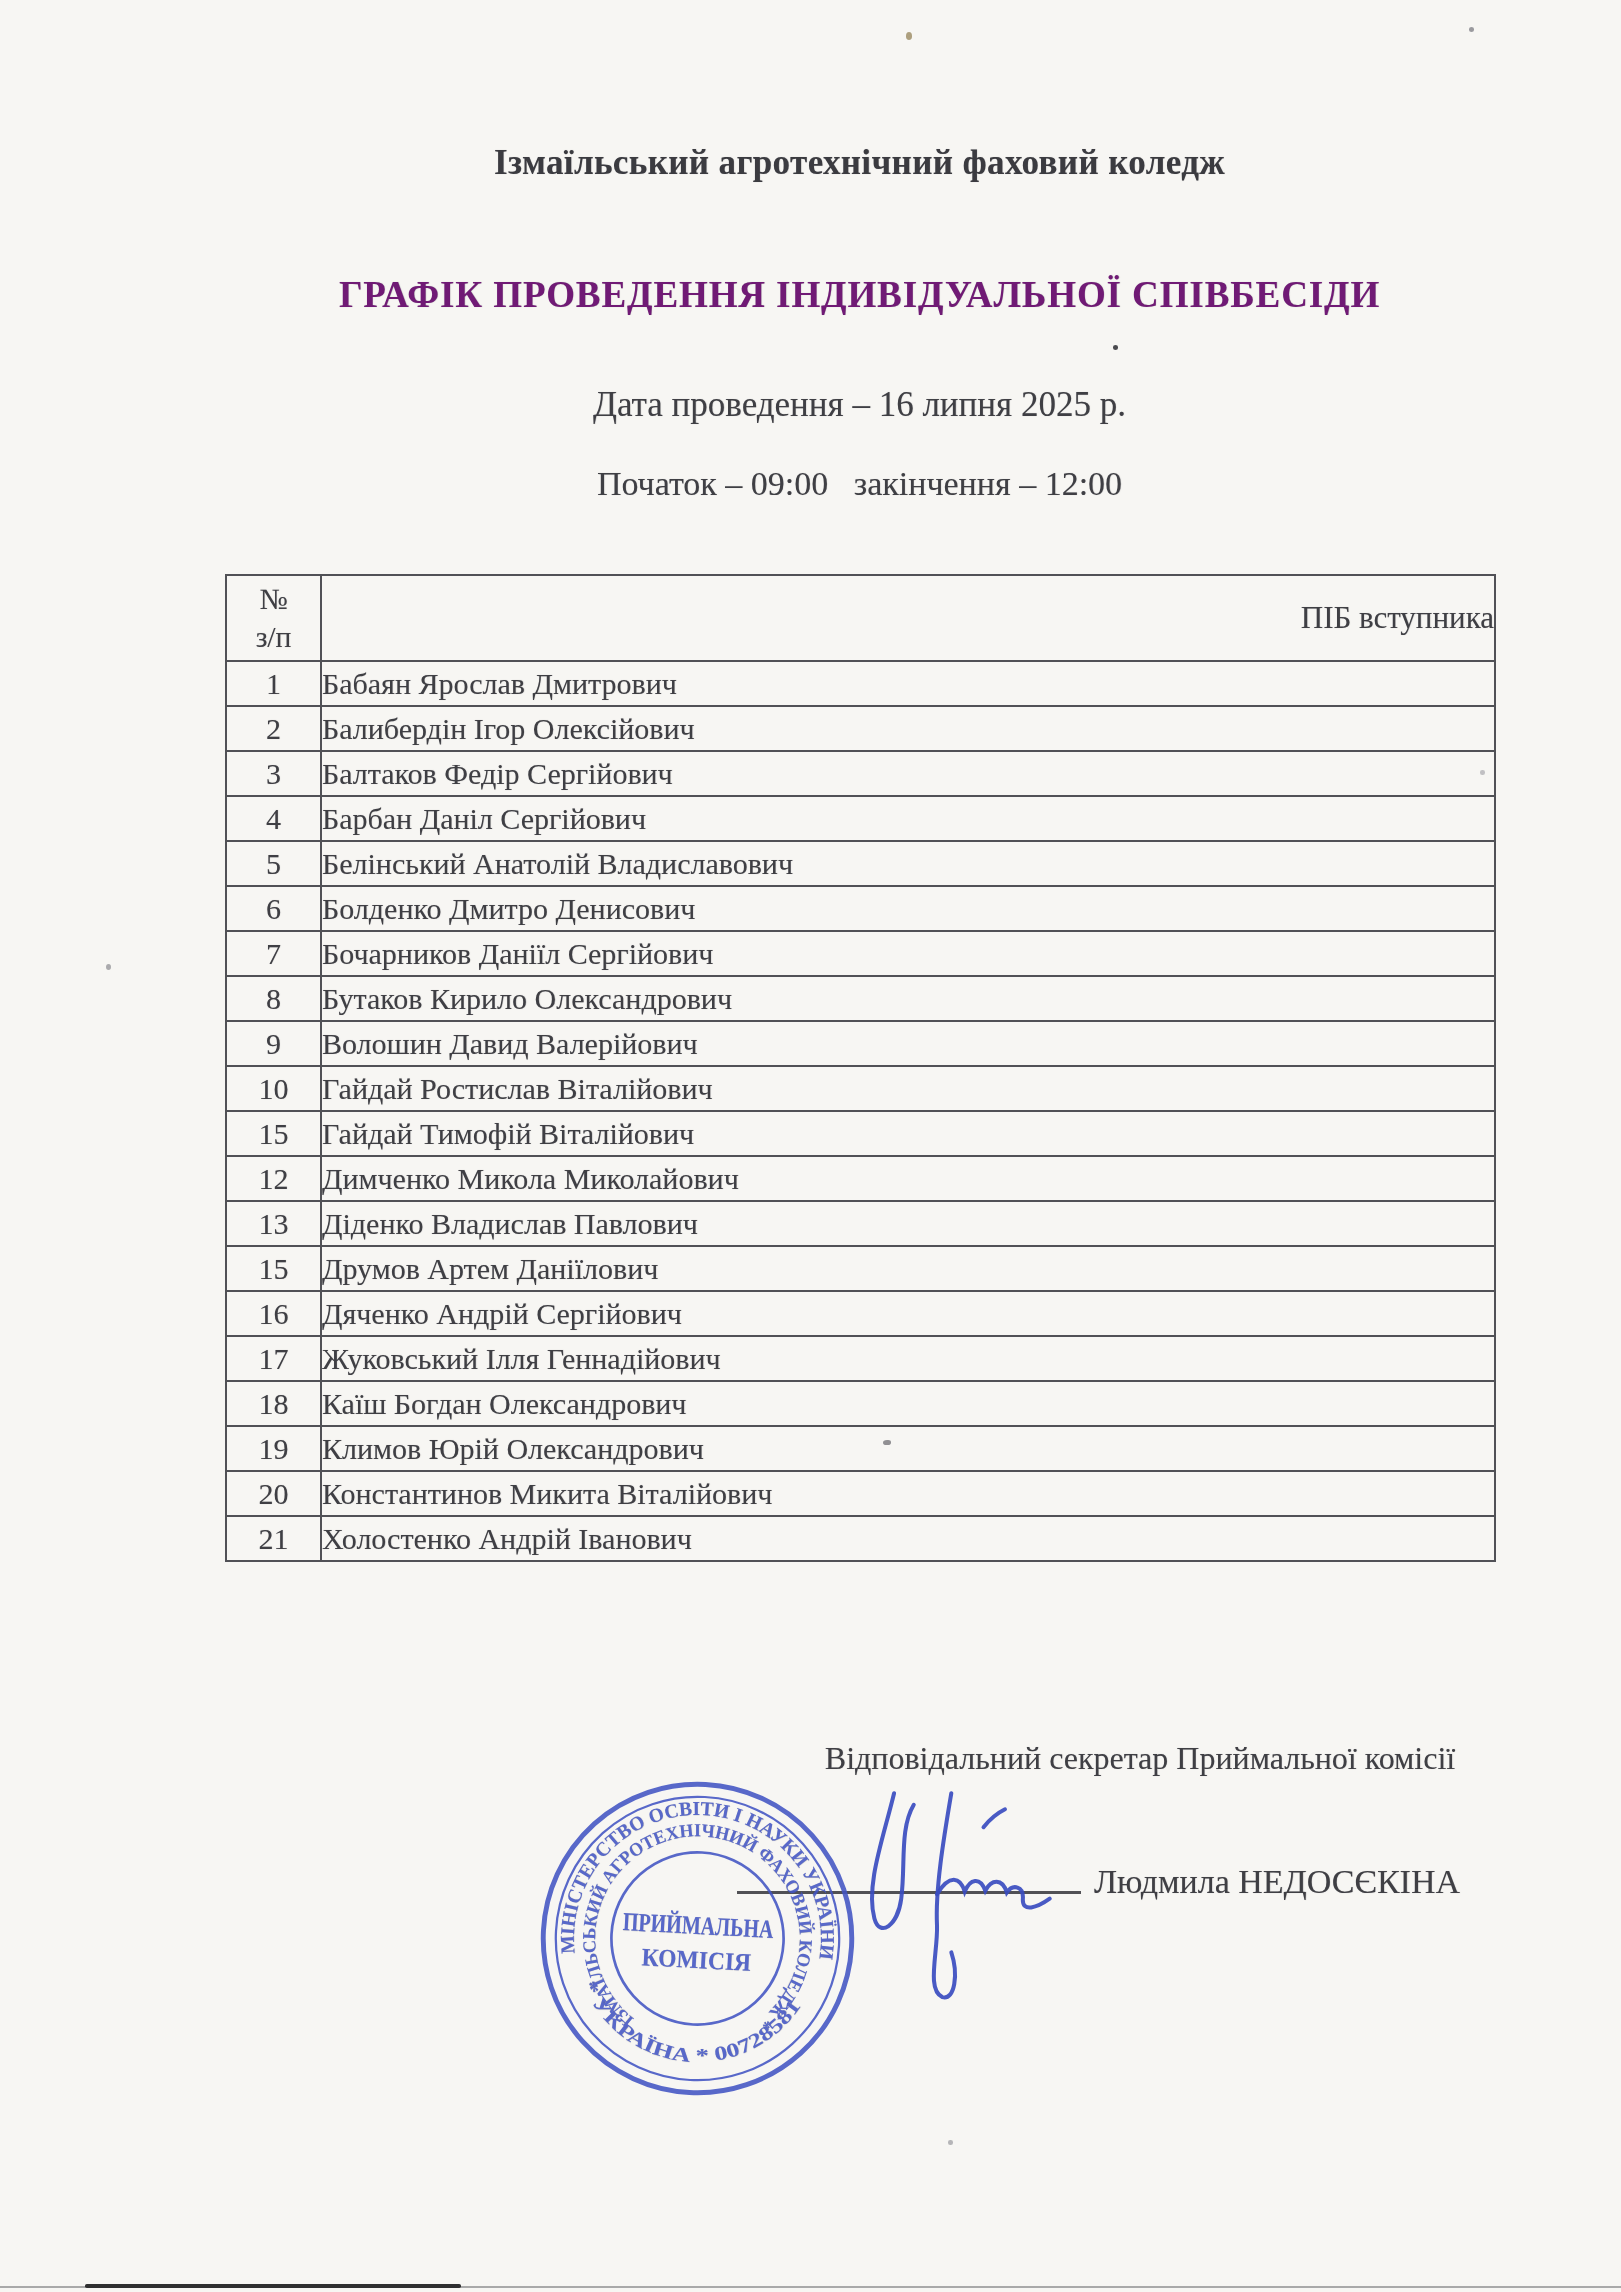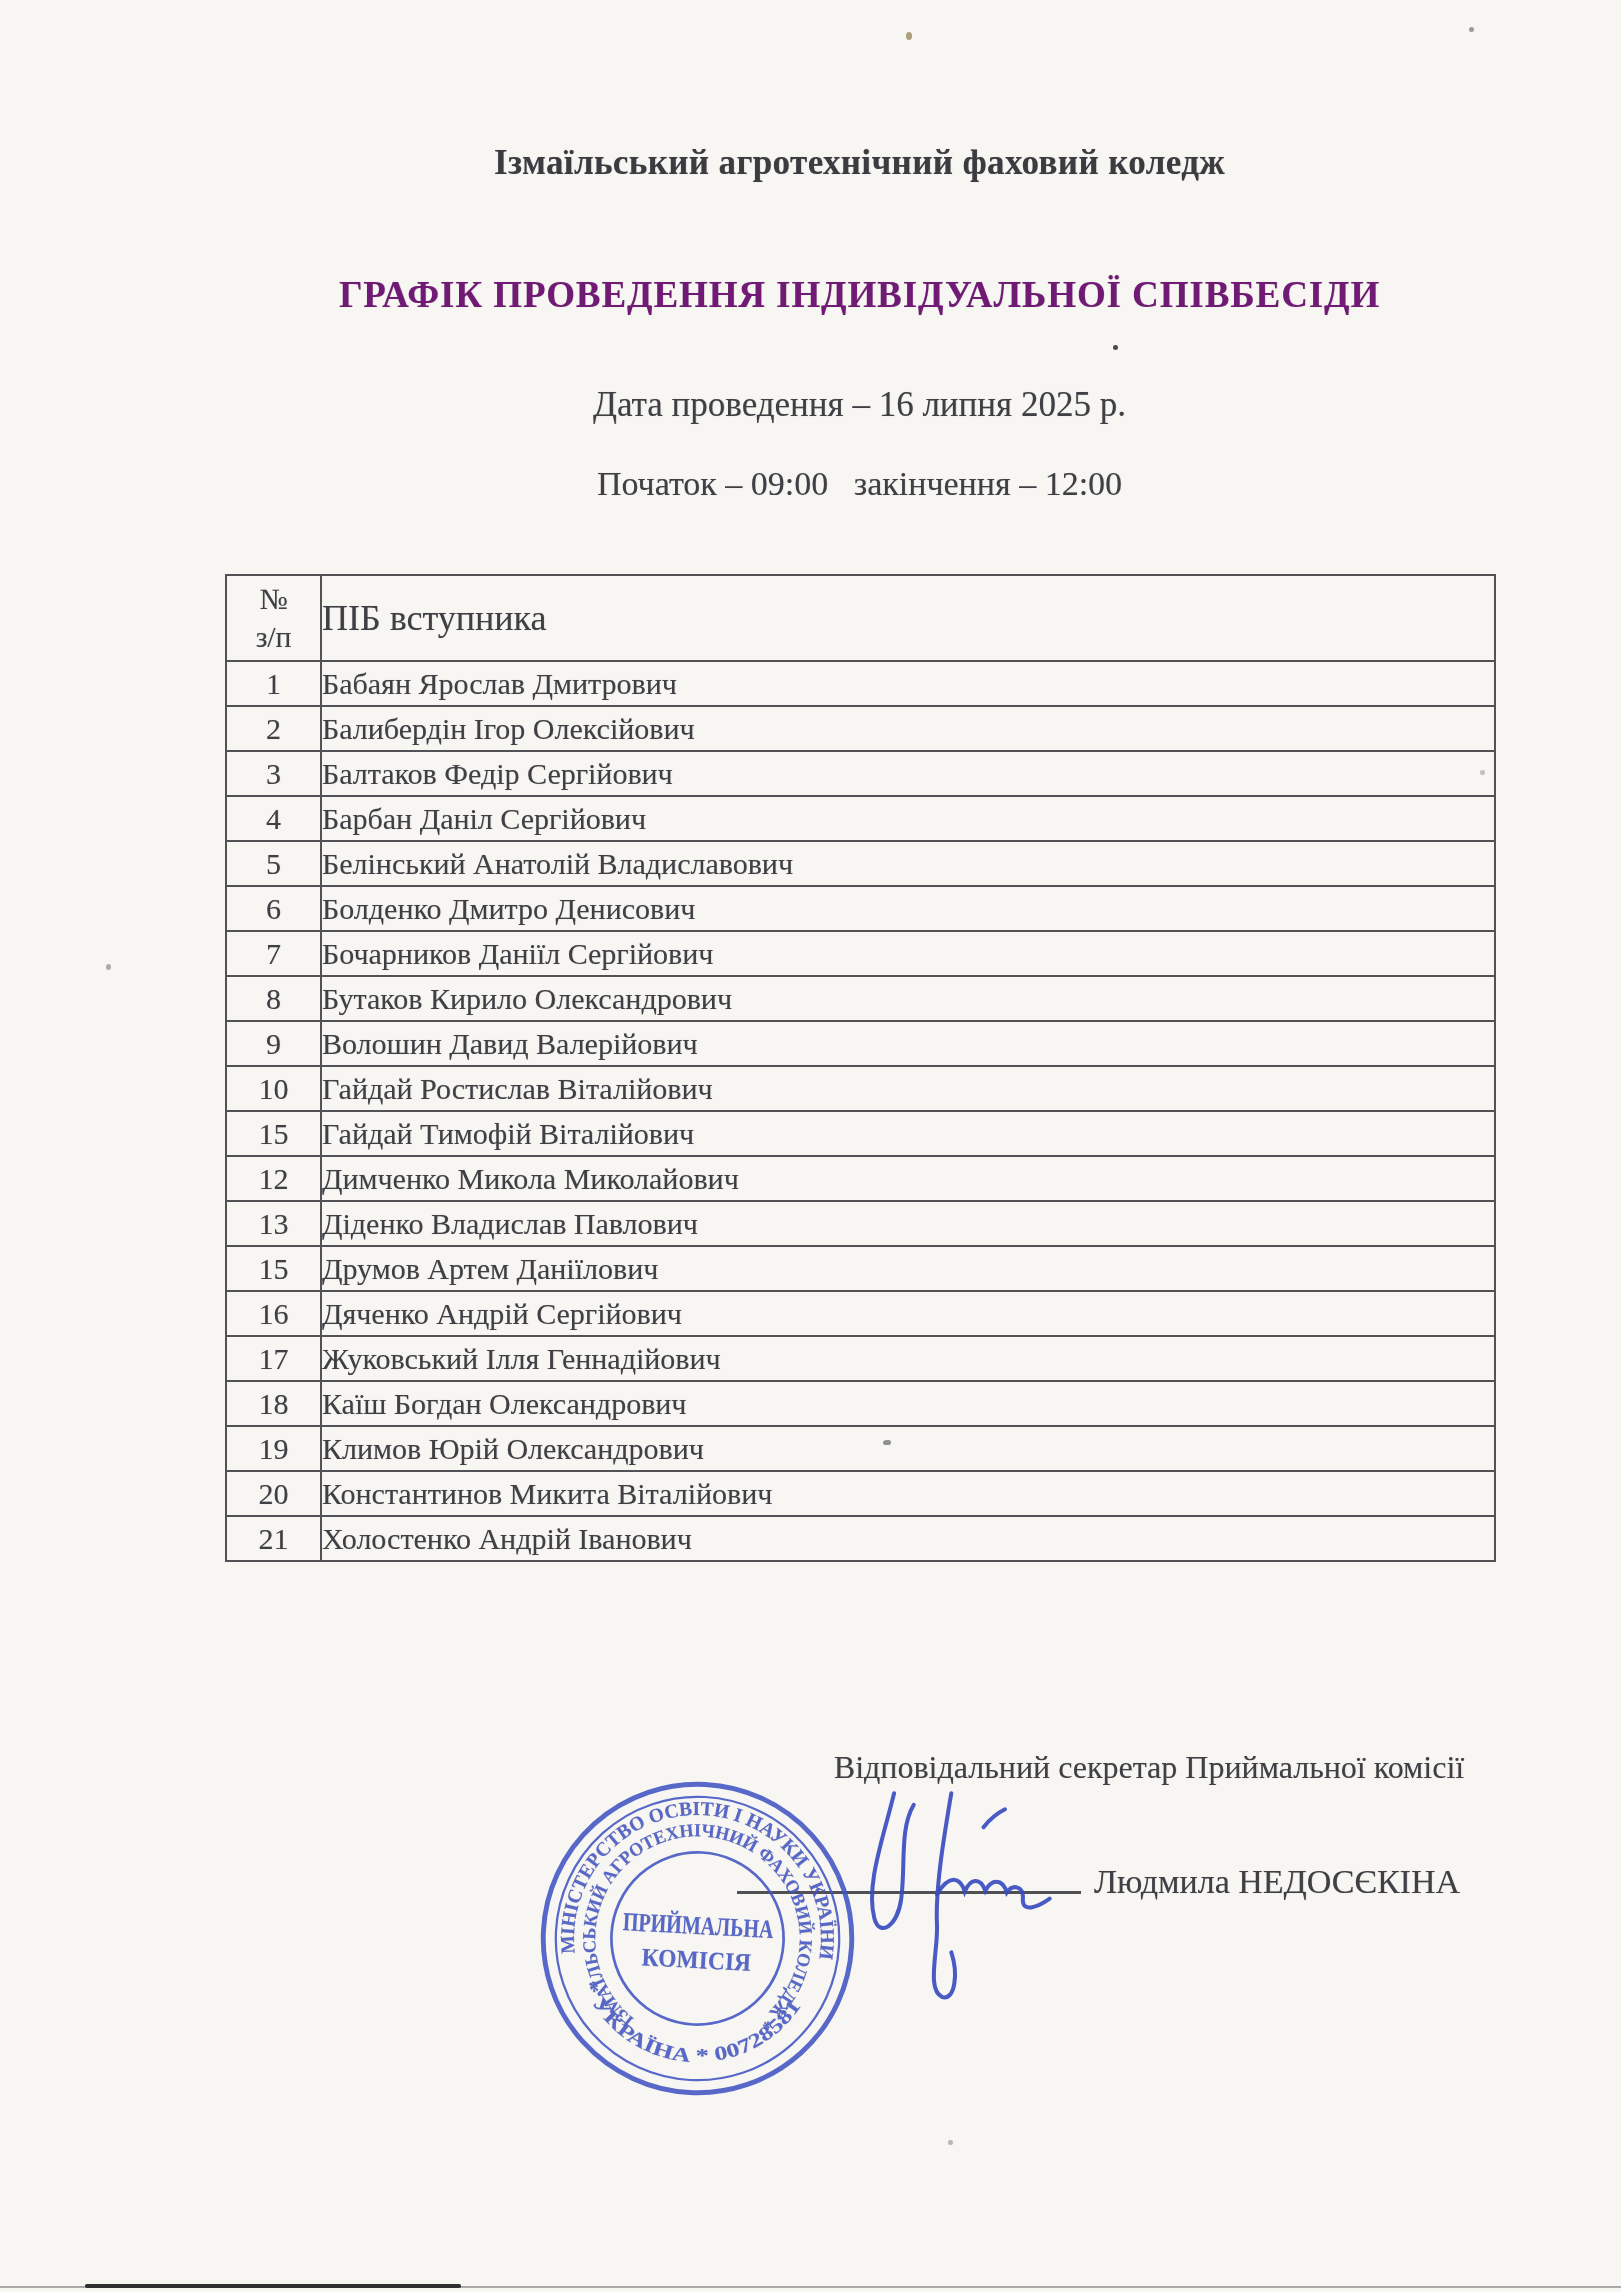--- a/index.html
+++ b/index.html
@@ -26,25 +26,25 @@
     border-collapse:collapse;table-layout:fixed;
     font-size:30px;color:#3f3f44;
   }
   table.roster col.col-num{width:95px;}
   table.roster th,table.roster td{
     border:2.7px solid #515156;
     padding:0;
   }
   table.roster thead th{height:84px;font-weight:normal;}
   th.c-num{font-size:29.6px;line-height:1.3;text-align:center;vertical-align:middle;}
-  th.c-name{font-size:36px;text-align:left;vertical-align:middle;}
+  th.c-name{font-size:31px;text-align:right;vertical-align:middle;}
   td.c-num{height:43px;text-align:center;vertical-align:middle;}
   td.c-name{text-align:left;vertical-align:middle;padding-left:16px;border-radius:22px;}
 
-  .secretary{position:absolute;left:751px;top:1736px;width:770px;margin:13px;text-align:center;font-size:32px;}
+  .secretary{position:absolute;left:751px;top:1736px;width:770px;margin:4px;text-align:center;font-size:32px;}
   .sig-underline{position:absolute;left:737px;top:1891px;width:344px;height:2.7px;background:#515155;}
   .sig-name{position:absolute;left:1094px;top:1863px;margin:0;font-size:34px;}
 
   .stamp{position:absolute;left:528px;top:1769px;width:339px;height:339px;opacity:0.88;}
   .stamp text{fill:#4355c4;font-family:"Liberation Serif","DejaVu Serif",serif;font-weight:bold;}
   .stamp circle{fill:none;stroke:#4355c4;}
   .ink{position:absolute;left:842px;top:1778px;width:224px;height:237px;}
   .ink path{fill:none;stroke:#3a4cc0;stroke-width:4.5;stroke-linecap:round;opacity:0.92;}
 
   .speck{position:absolute;border-radius:50%;}

